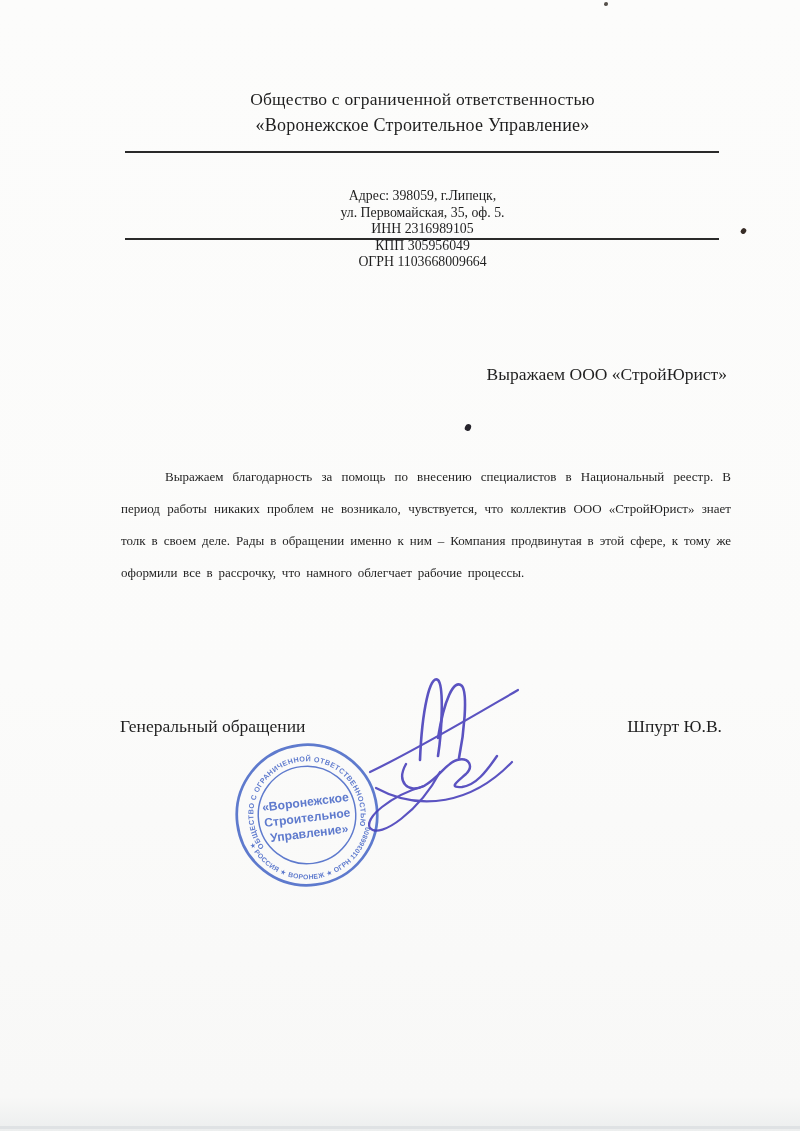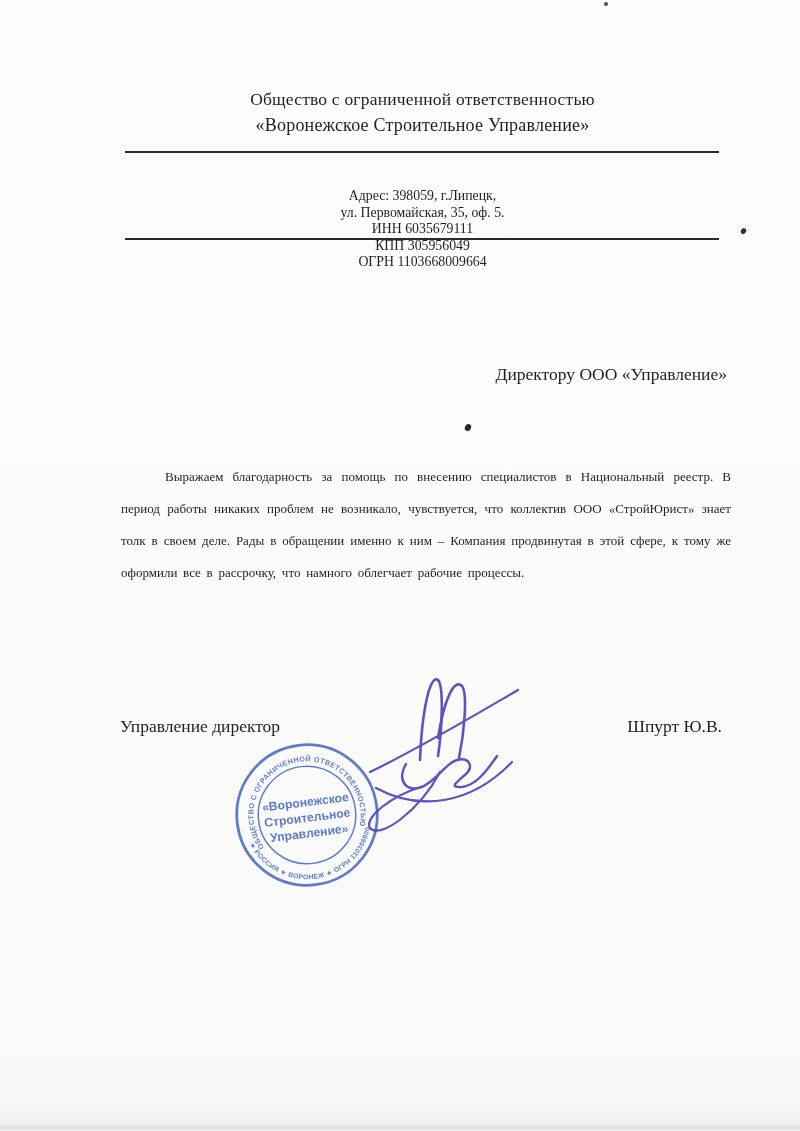--- a/index.html
+++ b/index.html
@@ -82,33 +82,33 @@
 <div class="page">
 
   <div class="org-line1">Общество с ограниченной ответственностью</div>
   <div class="org-line2">«Воронежское Строительное Управление»</div>
 
   <div class="rule rule-top"></div>
 
   <div class="address-block">
     <div>Адрес: 398059, г.Липецк,</div>
     <div>ул. Первомайская, 35, оф. 5.</div>
-    <div>ИНН 6035679111</div>
+    <div>ИНН 2316989105</div>
     <div>КПП 305956049</div>
     <div>ОГРН 1103668009664</div>
   </div>
 
   <div class="rule rule-bottom"></div>
 
-  <div class="recipient">Директору ООО «Управление»</div>
+  <div class="recipient">Выражаем ООО «СтройЮрист»</div>
 
   <p class="body-text">Выражаем благодарность за помощь по внесению специалистов в Национальный реестр.  В период работы никаких проблем не возникало, чувствуется, что коллектив ООО «СтройЮрист» знает толк в своем деле. Рады в обращении именно к ним – Компания продвинутая в этой сфере, к тому же оформили все в рассрочку, что намного облегчает рабочие процессы.</p>
 
   <div class="sign-row">
-    <span>Управление директор</span>
+    <span>Генеральный обращении</span>
     <span>Шпурт Ю.В.</span>
   </div>
 
   <svg class="stamp" viewBox="0 0 160 160">
     <g transform="rotate(-7 80 80)" opacity="0.82">
       <g fill="none" stroke="#3d5fc4">
         <circle cx="80" cy="80" r="72" stroke-width="2.8"></circle>
         <circle cx="80" cy="80" r="50" stroke-width="1.5"></circle>
       </g>
       <defs>

